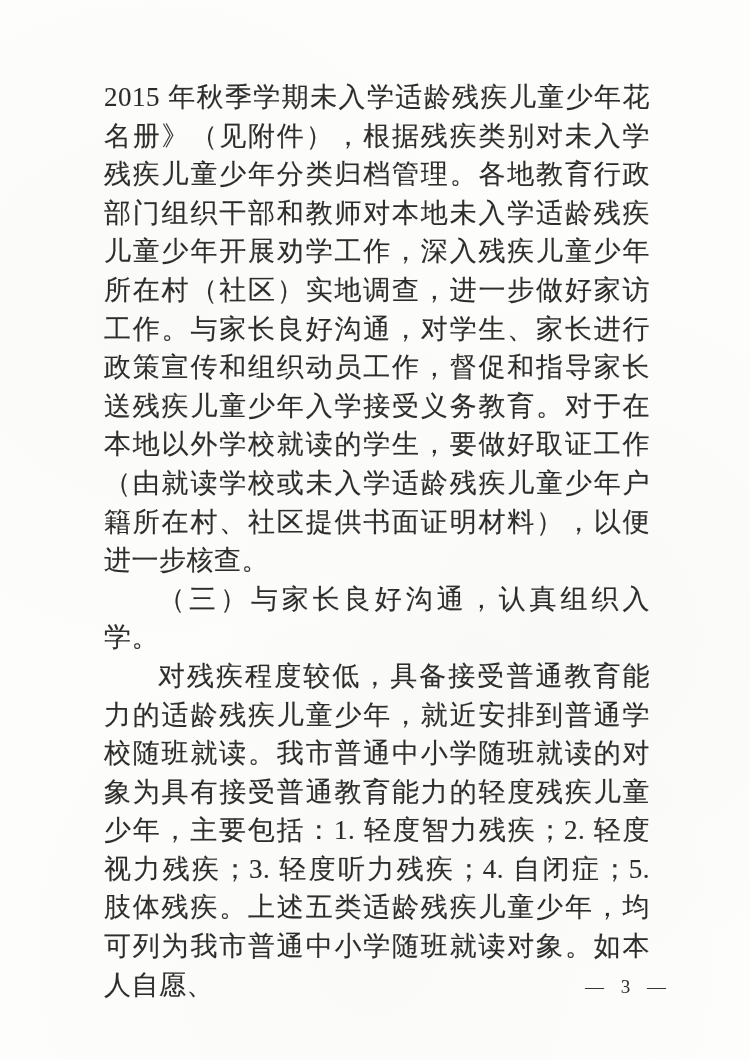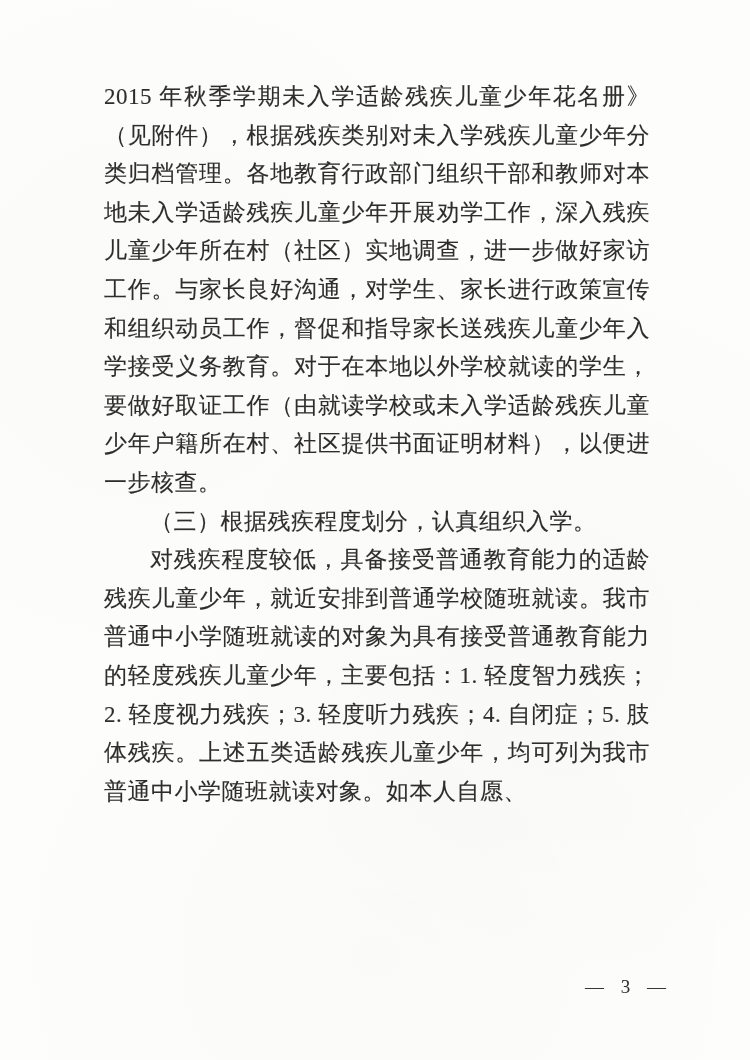--- a/index.html
+++ b/index.html
@@ -25,21 +25,21 @@
   }
   .page-body {
     position: absolute;
     left: 104px;
     top: 78px;
     width: 546px;
     color: #2e2d2c;
   }
   .page-body p {
     margin: 0;
-    font-size: 23px;
+    font-size: 27px;
     line-height: 38.6px;
     text-align: justify;
     text-justify: inter-ideograph;
     letter-spacing: 0.5px;
     word-break: break-all;
     -webkit-text-stroke: 0.2px rgba(46,45,44,0.55);
   }
   .page-body p.indent {
     text-indent: 2em;
   }
@@ -54,17 +54,17 @@
     white-space: nowrap;
   }
 </style>
 </head>
 <body>
 
 <div class="scan-noise"></div>
 
 <div class="page-body">
   <p>2015 年秋季学期未入学适龄残疾儿童少年花名册》（见附件），根据残疾类别对未入学残疾儿童少年分类归档管理。各地教育行政部门组织干部和教师对本地未入学适龄残疾儿童少年开展劝学工作，深入残疾儿童少年所在村（社区）实地调查，进一步做好家访工作。与家长良好沟通，对学生、家长进行政策宣传和组织动员工作，督促和指导家长送残疾儿童少年入学接受义务教育。对于在本地以外学校就读的学生，要做好取证工作（由就读学校或未入学适龄残疾儿童少年户籍所在村、社区提供书面证明材料），以便进一步核查。</p>
-  <p class="indent">（三）根据残疾程度划分，认真组织入学。</p>
+  <p class="indent">（三）与家长良好沟通，认真组织入学。</p>
   <p class="indent">对残疾程度较低，具备接受普通教育能力的适龄残疾儿童少年，就近安排到普通学校随班就读。我市普通中小学随班就读的对象为具有接受普通教育能力的轻度残疾儿童少年，主要包括：1. 轻度智力残疾；2. 轻度视力残疾；3. 轻度听力残疾；4. 自闭症；5. 肢体残疾。上述五类适龄残疾儿童少年，均可列为我市普通中小学随班就读对象。如本人自愿、</p>
 </div>
 
 <div class="page-footer">—  3  —</div>
 
 </body></html>

